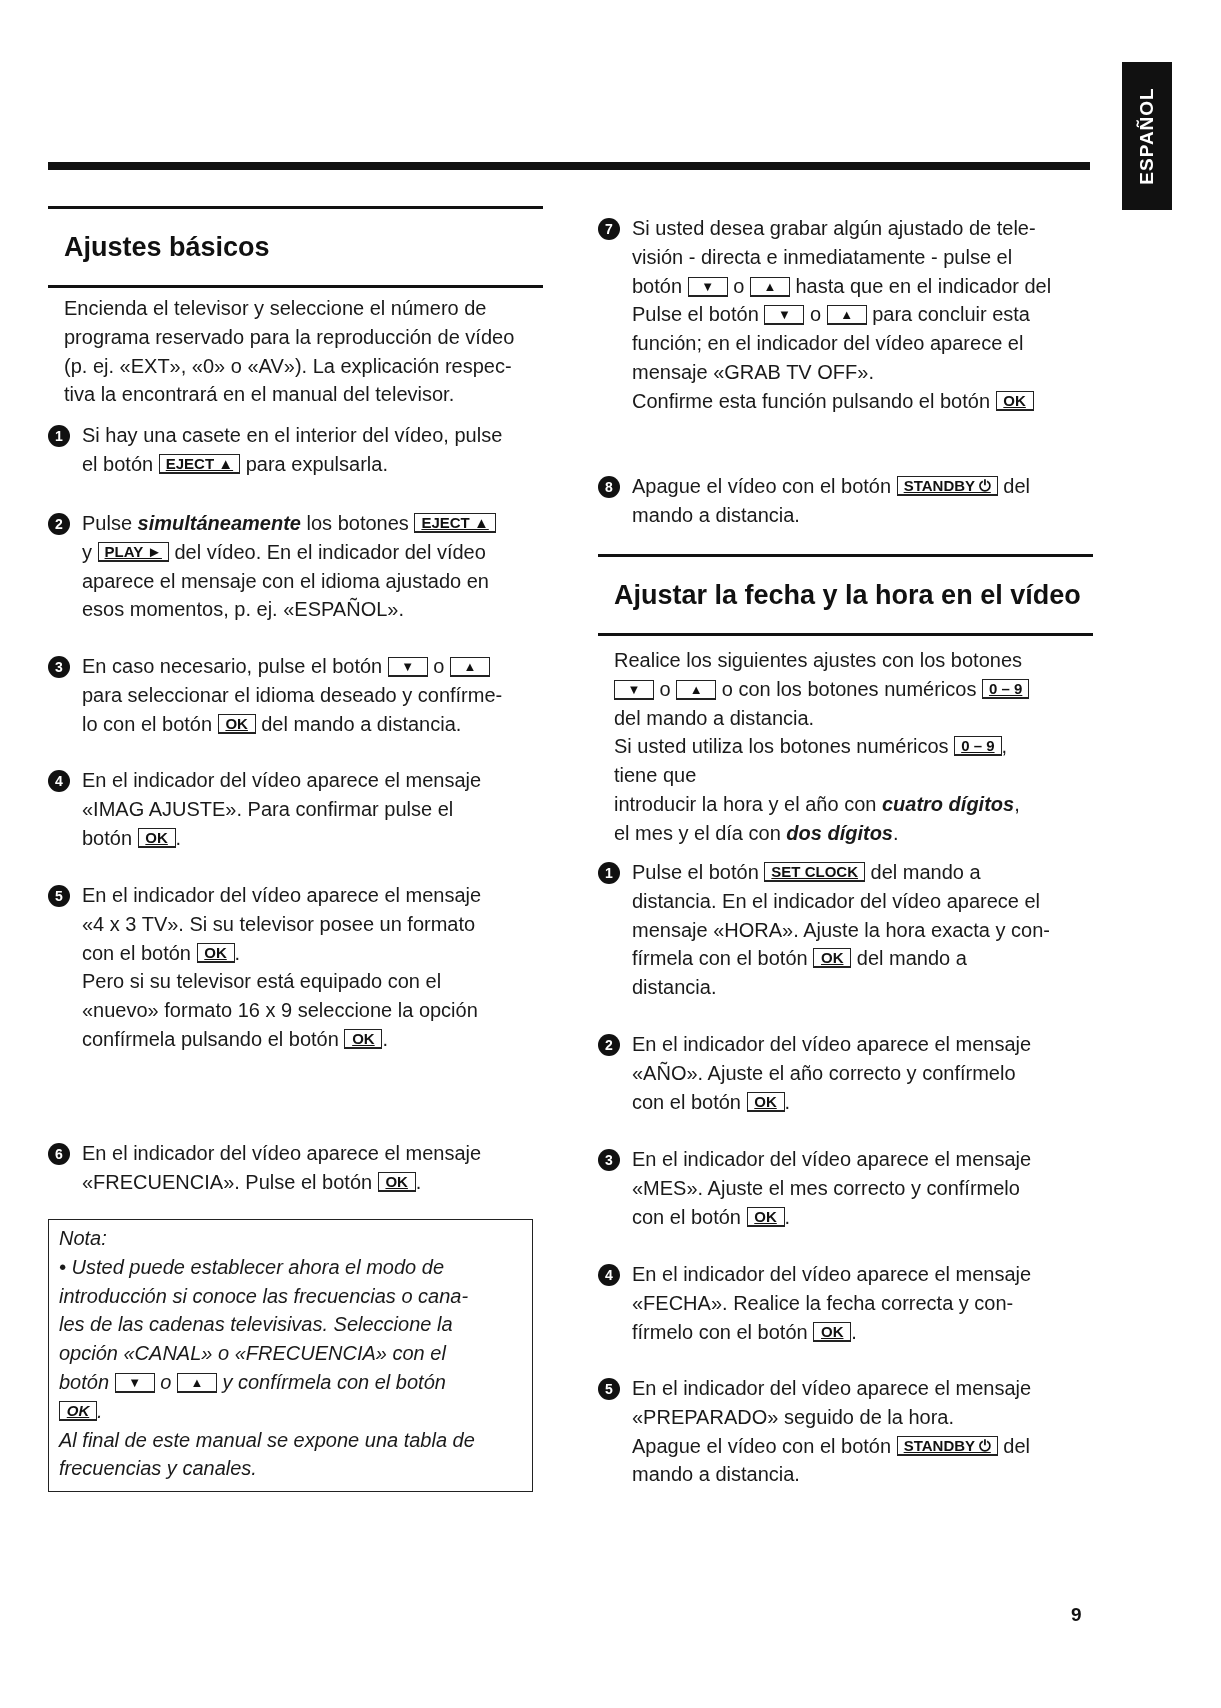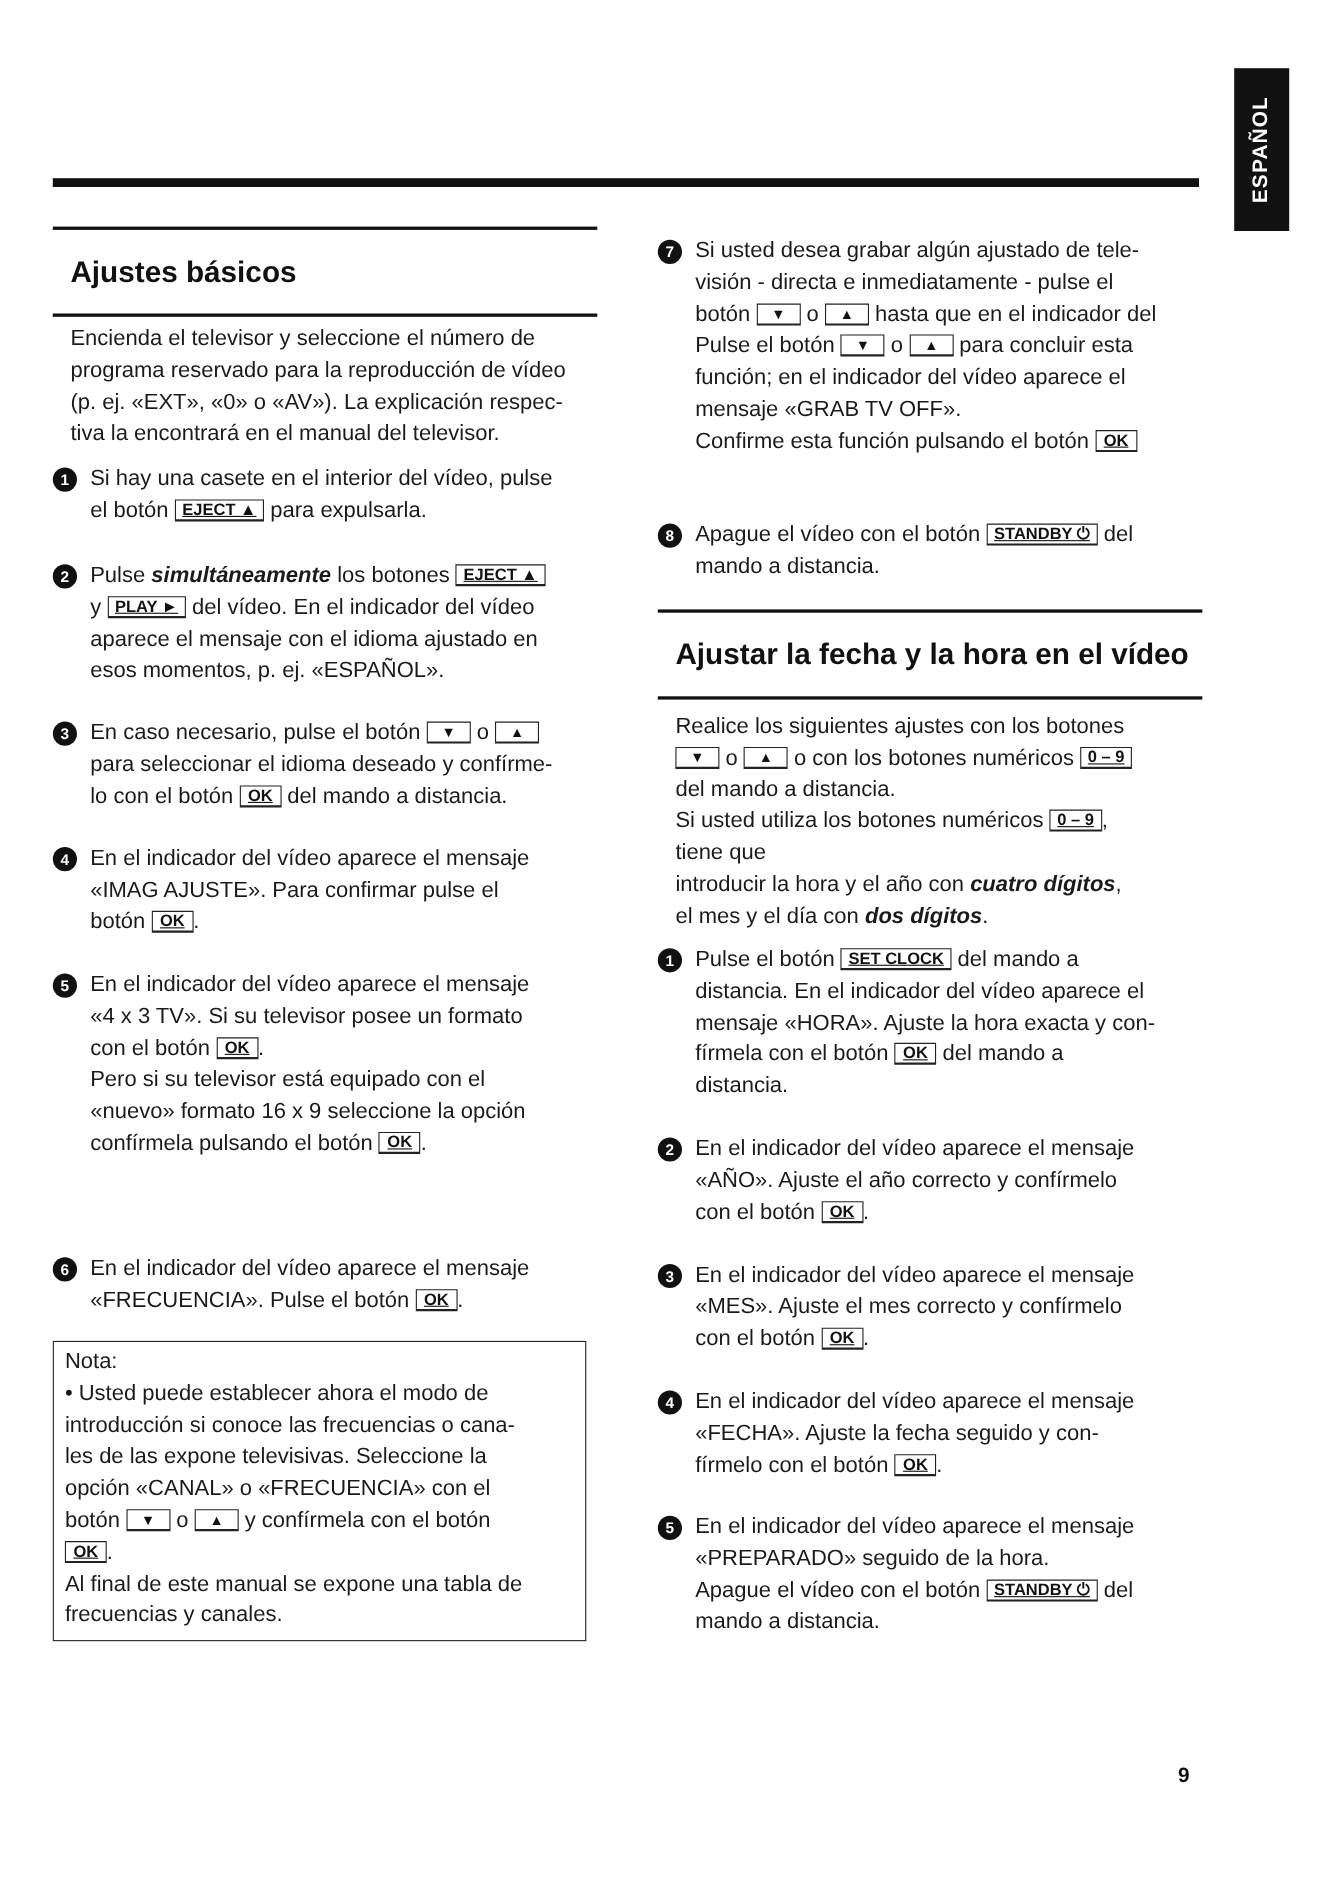--- a/index.html
+++ b/index.html
@@ -47,21 +47,21 @@
     display: inline-block; border: 1.5px solid #222; border-bottom-width: 2px;
     font-size: 15px; font-weight: bold; line-height: 17px; padding: 0 6px;
     vertical-align: 2px; min-width: 24px; text-align: center; color: #111;
     text-decoration: underline; text-underline-offset: 1px;
   }
   .key.arrow { text-decoration: none; min-width: 26px; font-size: 13px; }
   b { font-weight: bold; font-style: italic; }
 
   .note-box {
     position: absolute; left: 0; width: 485px; border: 1.5px solid #222;
-    padding: 4px 8px 8px 10px; box-sizing: border-box;
+    padding: 4px 8px 8px 10px; box-sizing: border-box; font-style: italic;
   }
   .note-box .line { display: block; white-space: nowrap; font-size: 20px; line-height: 28.8px; }
 
   .page-number { position: absolute; left: 1071px; top: 1604px; font-size: 19px; font-weight: bold; color: #111; }
 </style>
 </head>
 <body>
 
 <div class="top-rule"></div>
 <div class="lang-tab">
@@ -130,21 +130,21 @@
       <div class="txt">
         <span class="line">En el indicador del vídeo aparece el mensaje</span>
         <span class="line">«FRECUENCIA». Pulse el botón <span class="key">OK</span>.</span>
       </div>
     </div>
 
   <div class="note-box" style="top:1219px;">
       <span class="line">Nota:</span>
       <span class="line">• Usted puede establecer ahora el modo de</span>
       <span class="line">introducción si conoce las frecuencias o cana-</span>
-      <span class="line">les de las expone televisivas. Seleccione la</span>
+      <span class="line">les de las cadenas televisivas. Seleccione la</span>
       <span class="line">opción «CANAL» o «FRECUENCIA» con el</span>
       <span class="line">botón <span class="key arrow">▼</span> o <span class="key arrow">▲</span> y confírmela con el botón</span>
       <span class="line"><span class="key">OK</span>.</span>
       <span class="line">Al final de este manual se expone una tabla de</span>
       <span class="line">frecuencias y canales.</span>
     </div>
 </div>
 
 <div class="col col-right">
   <div class="step" style="top:214px;">
@@ -206,21 +206,21 @@
       <div class="txt">
         <span class="line">En el indicador del vídeo aparece el mensaje</span>
         <span class="line">«MES». Ajuste el mes correcto y confírmelo</span>
         <span class="line">con el botón <span class="key">OK</span>.</span>
       </div>
     </div>
   <div class="step" style="top:1260px;">
       <span class="num">4</span>
       <div class="txt">
         <span class="line">En el indicador del vídeo aparece el mensaje</span>
-        <span class="line">«FECHA». Ajuste la fecha seguido y con-</span>
+        <span class="line">«FECHA». Realice la fecha correcta y con-</span>
         <span class="line">fírmelo con el botón <span class="key">OK</span>.</span>
       </div>
     </div>
   <div class="step" style="top:1374px;">
       <span class="num">5</span>
       <div class="txt">
         <span class="line">En el indicador del vídeo aparece el mensaje</span>
         <span class="line">«PREPARADO» seguido de la hora.</span>
         <span class="line">Apague el vídeo con el botón <span class="key">STANDBY ⏻</span> del</span>
         <span class="line">mando a distancia.</span>

